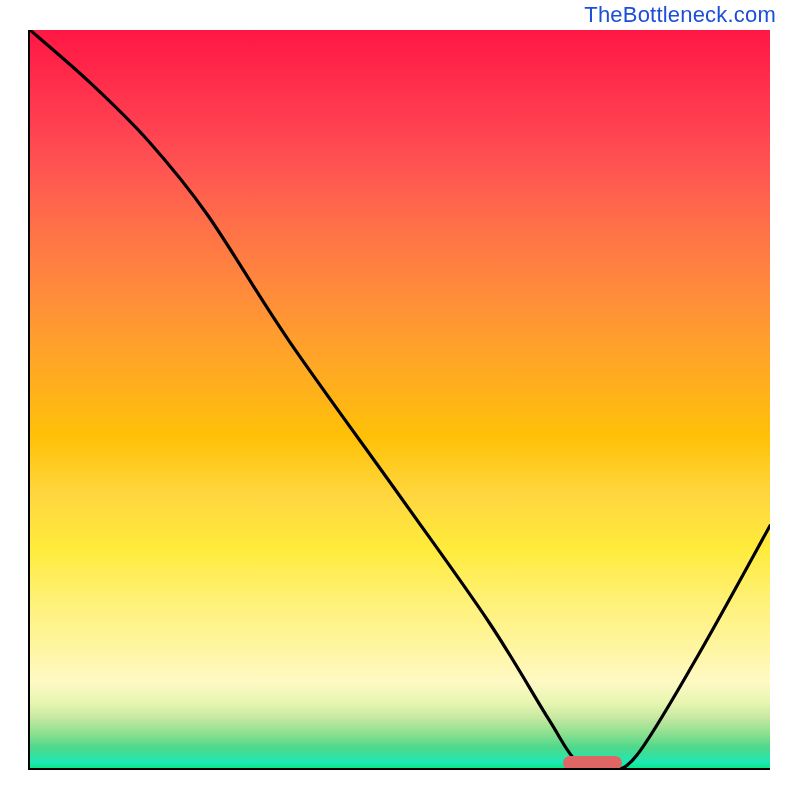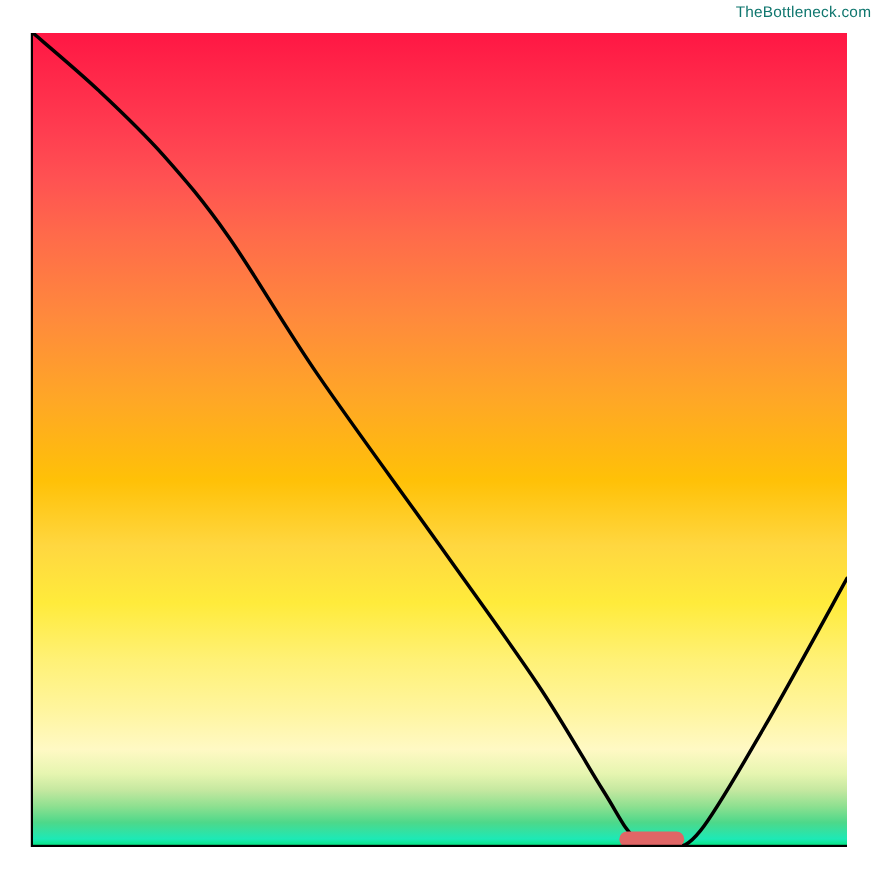--- a/index.html
+++ b/index.html
@@ -62,24 +62,24 @@
   .curve {
     position: absolute;
     left: 30px;
     top: 30px;
     width: 740px;
     height: 740px;
   }
   .watermark {
     position: absolute;
     top: 2px;
-    right: 8px;
+    right: 24px;
     font-family: Arial, Helvetica, sans-serif;
-    font-size: 14px;
-    color: #0f766e;
+    font-size: 22px;
+    color: #1d4ed8;
     font-weight: 500;
     letter-spacing: 0.2px;
   }
   .marker {
     position: absolute;
     height: 14px;
     border-radius: 7px;
     background: #e06666;
   }
 </style>

